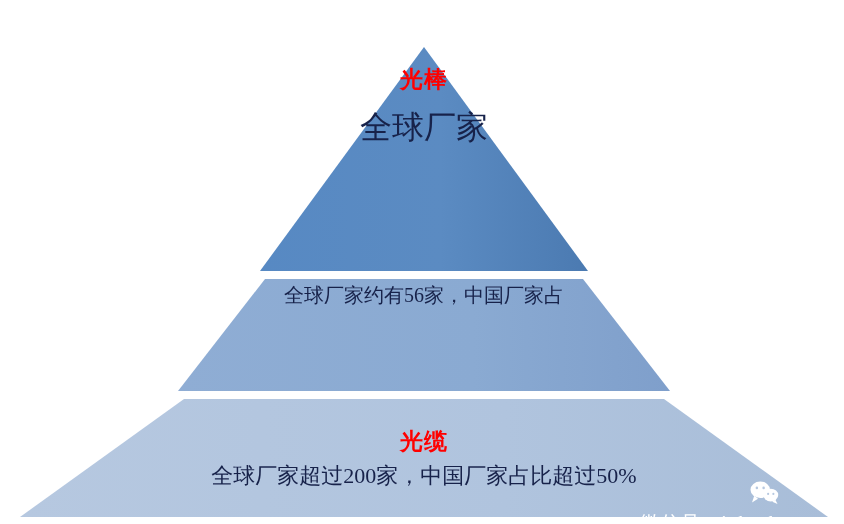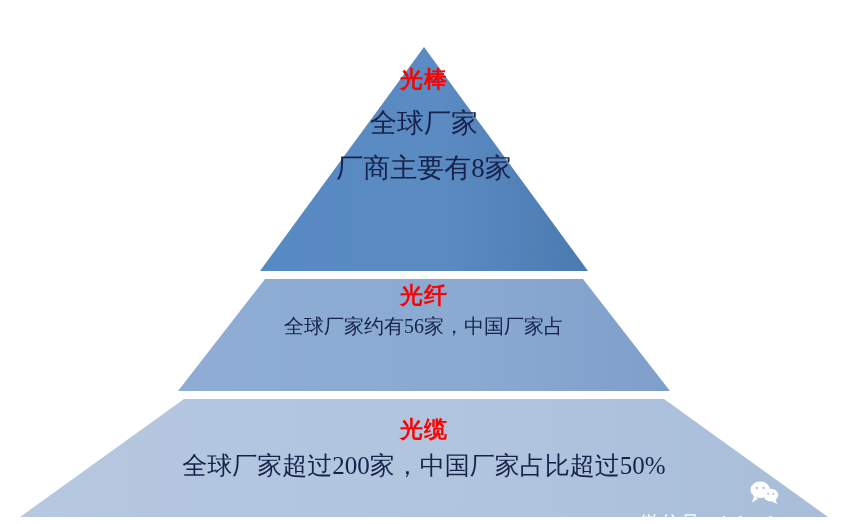--- a/index.html
+++ b/index.html
@@ -56,21 +56,21 @@
     left: 262px;
     top: 58px;
     width: 324px;
   }
   #tier-1-text .tier-title {
     font-size: 23px;
     line-height: 1.1;
     margin-bottom: 9px;
   }
   #tier-1-text .tier-body-line {
-    font-size: 27px;
+    font-size: 32px;
     line-height: 1.65;
   }
 
   
   #tier-2-text {
     left: 142px;
     top: 274px;
     width: 564px;
   }
   #tier-2-text .tier-title {
@@ -79,30 +79,30 @@
     margin-bottom: 6px;
   }
   #tier-2-text .tier-body-line {
     font-size: 20px;
     line-height: 1.28;
   }
 
   
   #tier-3-text {
     left: 62px;
-    top: 408px;
+    top: 420px;
     width: 724px;
   }
   #tier-3-text .tier-title {
     font-size: 23px;
     line-height: 1.1;
     margin-bottom: 8px;
   }
   #tier-3-text .tier-body-line {
-    font-size: 25px;
+    font-size: 22px;
     line-height: 1.28;
   }
 
   
   #watermark {
     position: absolute;
     left: 640px;
     top: 470px;
     display: flex;
     align-items: flex-end;
@@ -150,25 +150,23 @@
     <polygon points="424,38 588,262 260,262" fill="url(#grad-tier-1)"></polygon>
 
     <polygon points="265,270 583,270 670,382 178,382" fill="url(#grad-tier-2)"></polygon>
 
     <polygon points="184,390 664,390 828,508 20,508" fill="url(#grad-tier-3)"></polygon>
   </svg>
 
   <div class="tier-text" id="tier-1-text">
     <div class="tier-title">光棒</div>
     <span class="tier-body-line">全球厂家</span>
-    <span class="tier-body-line">厂商主要有8家</span>
   </div>
 
   <div class="tier-text" id="tier-2-text">
-    <div class="tier-title">光纤</div>
     <span class="tier-body-line">全球厂家约有56家，中国厂家占</span>
   </div>
 
   <div class="tier-text" id="tier-3-text">
     <div class="tier-title">光缆</div>
     <span class="tier-body-line">全球厂家超过200家，中国厂家占比超过50%</span>
   </div>
 
   <div id="watermark">
     <svg id="watermark-logo" viewBox="0 0 40 34" xmlns="http://www.w3.org/2000/svg">

